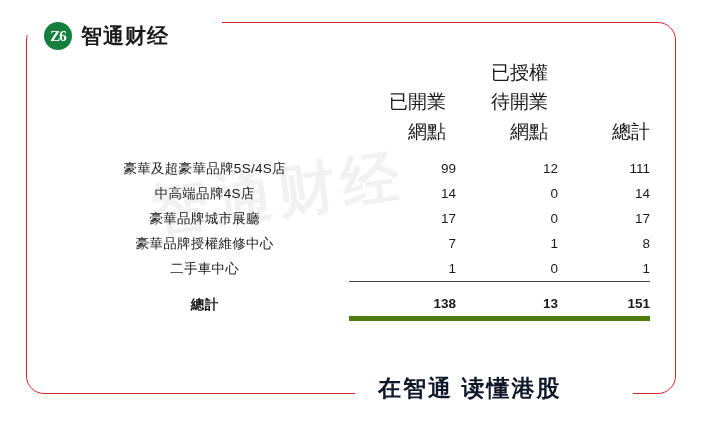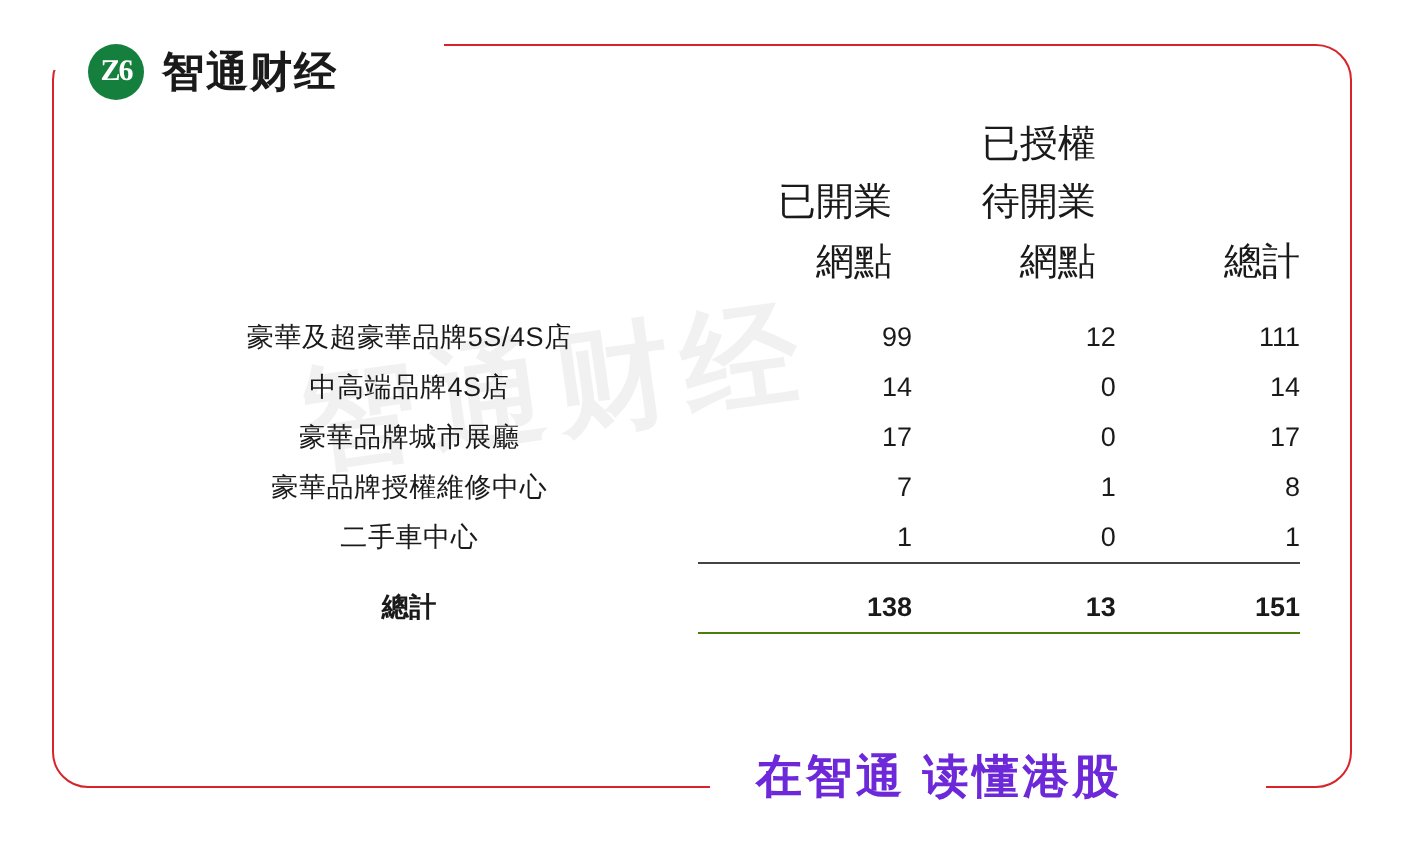--- a/index.html
+++ b/index.html
@@ -82,21 +82,21 @@
     white-space: nowrap;
     pointer-events: none;
   }
   
   #slogan {
     position: absolute;
     left: 378px;
     top: 373px;
     font-size: 23px;
     font-weight: bold;
-    color: #6d28d9;
+    color: #0f172a;
     letter-spacing: 2px;
     white-space: nowrap;
   }
   
   #table-wrap {
     position: absolute;
     left: 60px;
     top: 58px;
     width: 590px;
   }
@@ -132,21 +132,21 @@
   }
   tr.last-data td.num {
     border-bottom: 1px solid #444;
     padding-bottom: 4px;
   }
   tr.total td {
     padding-top: 14px;
     font-weight: bold;
   }
   tr.total td.num {
-    border-bottom: 1px solid #4d7c0f;
+    border-bottom: 5px solid #4d7c0f;
     padding-bottom: 5px;
   }
   tr.total td.label { font-weight: bold; }
   .pad-right { padding-right: 10px; }
 </style>
 </head>
 <body>
 
 <div id="card"></div>
 <div class="border-mask-top"></div>

